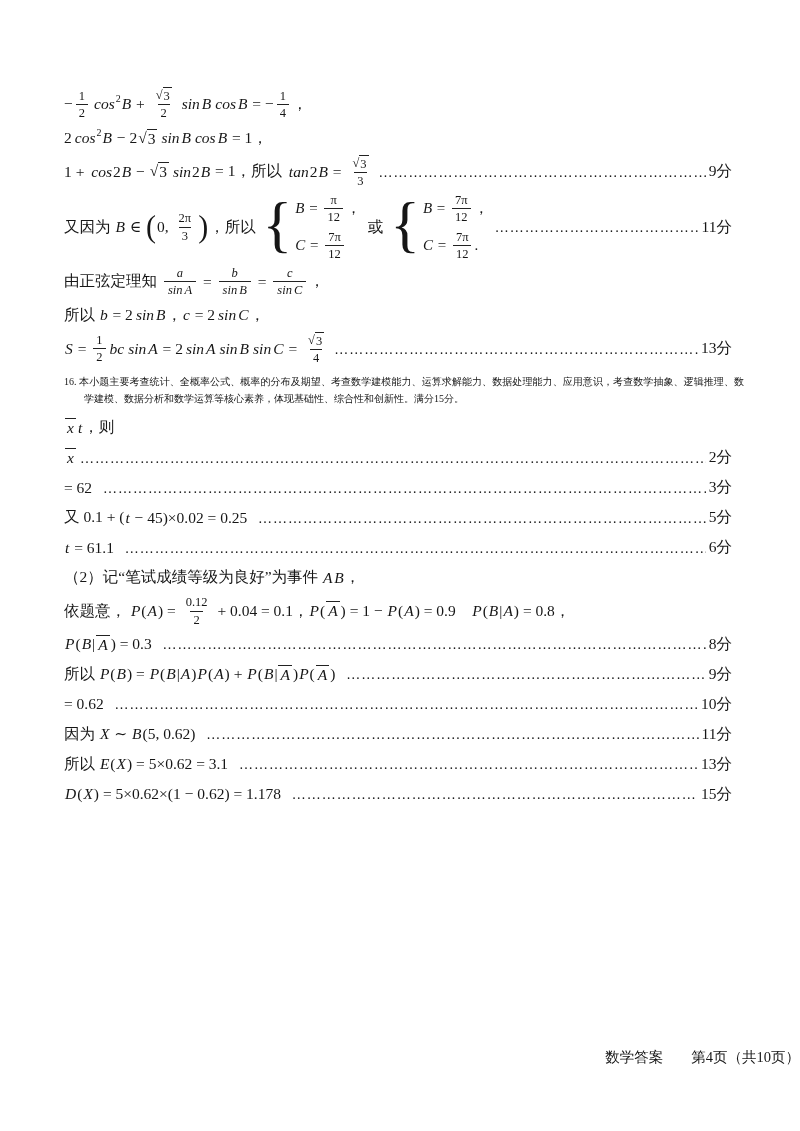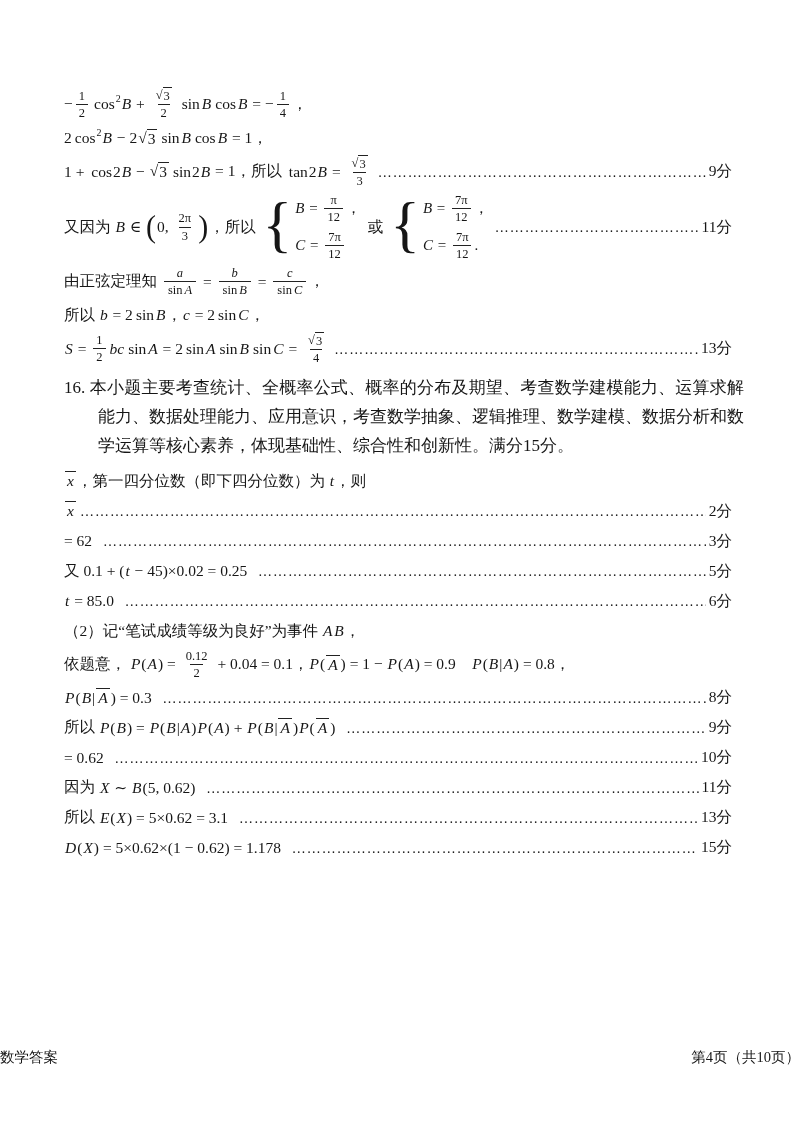--- a/index.html
+++ b/index.html
@@ -2,42 +2,42 @@
 <html><head>
 <meta charset="utf-8">
 <style>
   html,body{margin:0;padding:0;background:#ffffff;}
   .page{position:relative;width:800px;height:1131px;background:#fff;overflow:hidden;
         font-family:"Liberation Serif","DejaVu Serif",serif;color:#161616;}
   .content{position:absolute;top:84px;left:64px;right:56px;}
   .formula{display:flex;align-items:center;margin:3px 0;min-height:27px;font-size:15.5px;padding-right:12px;}
   .formula > span{white-space:pre;}
   .crow > span{white-space:pre;}
-  .para{font-size:17px;line-height:1.72;text-align:justify;margin:7px 0;}
+  .para{font-size:10px;line-height:1.72;text-align:justify;margin:7px 0;}
   .hang{padding-left:2em;text-indent:-2em;}
   .var{font-style:italic;padding:0 1px;}
-  .fn{padding:0 1px 0 3px;}
+  .fn{padding:0 1px 0 3px;font-style:italic;}
   .frac{display:inline-flex;flex-direction:column;align-items:center;font-size:12.5px;
         line-height:1.3;margin:0 3px;text-align:center;}
   .frac .num,.frac .den{display:flex;justify-content:center;align-items:center;padding:0 3px;}
   .frac .den{border-top:1px solid #222;}
   .frac .fn{padding:0 1px;}
   .sup{font-size:10px;transform:translateY(-6px);}
   .sqrt{display:inline-flex;align-items:stretch;margin:0 1px;}
   .rad{border-top:1px solid #222;padding:0 2px 0 1px;}
   .bar{border-top:1px solid #222;font-style:italic;padding:0 2px;margin:0 1px;line-height:1.2;}
   .big{font-size:30px;line-height:1;transform:scaleY(1.03);padding:0 1px;font-weight:300;}
   .cases{display:inline-flex;align-items:center;margin:0 3px;}
   .cbrace{font-size:62px;line-height:0.9;font-weight:300;margin-right:2px;transform:translateY(-2px);}
   .crows{display:flex;flex-direction:column;gap:3px;}
   .crow{display:flex;align-items:center;font-size:15px;}
   .leader{flex:1 1 auto;overflow:hidden;white-space:nowrap;font-size:14px;letter-spacing:1px;
           margin:0 3px;transform:translateY(1px);}
   .score{flex:0 0 auto;white-space:pre;}
-  .footer{position:absolute;left:0;right:0;bottom:64px;display:flex;justify-content:space-between;
+  .footer{position:absolute;left:0;right:0;bottom:64px;display:flex;justify-content:flex-end;
           gap:28px;font-size:14.5px;}
 </style>
 </head>
 <body>
 
 <div class="page">
   <div class="content">
       <div class="formula">
         <span class="txt">−</span>
         <span class="frac"><span class="num">1</span><span class="den">2</span></span>
@@ -138,21 +138,20 @@
         <span class="fn">sin</span>
         <span class="var">C</span>
         <span class="txt"> = </span>
         <span class="frac"><span class="num"><span class="sqrt"><span class="rsign">√</span><span class="rad">3</span></span></span><span class="den">4</span></span>
         <span class="leader">……………………………………………………………………………………………………………………………………………………………………………………………………………………</span>
         <span class="score">13分</span>
       </div>
       <div class="para hang">16. 本小题主要考查统计、全概率公式、概率的分布及期望、考查数学建模能力、运算求解能力、数据处理能力、应用意识，考查数学抽象、逻辑推理、数学建模、数据分析和数学运算等核心素养，体现基础性、综合性和创新性。满分15分。</div>
       <div class="formula">
         <span class="bar">x</span>
-        <span class="txt">，第一四分位数（即下四分位数）为 </span>
         <span class="var">t</span>
         <span class="txt">，则</span>
       </div>
       <div class="formula">
         <span class="bar">x</span>
         <span class="leader">……………………………………………………………………………………………………………………………………………………………………………………………………………………</span>
         <span class="score">2分</span>
       </div>
       <div class="formula">
         <span class="txt">= 62  </span>
@@ -161,21 +160,21 @@
       </div>
       <div class="formula">
         <span class="txt">又 0.1 + (</span>
         <span class="var">t</span>
         <span class="txt"> − 45)×0.02 = 0.25  </span>
         <span class="leader">……………………………………………………………………………………………………………………………………………………………………………………………………………………</span>
         <span class="score">5分</span>
       </div>
       <div class="formula">
         <span class="var">t</span>
-        <span class="txt"> = 85.0  </span>
+        <span class="txt"> = 61.1  </span>
         <span class="leader">……………………………………………………………………………………………………………………………………………………………………………………………………………………</span>
         <span class="score">6分</span>
       </div>
       <div class="formula">
         <span class="txt">（2）记“笔试成绩等级为良好”为事件 </span>
         <span class="var">A</span>
         <span class="var">B</span>
         <span class="txt">，</span>
       </div>
       <div class="formula">

